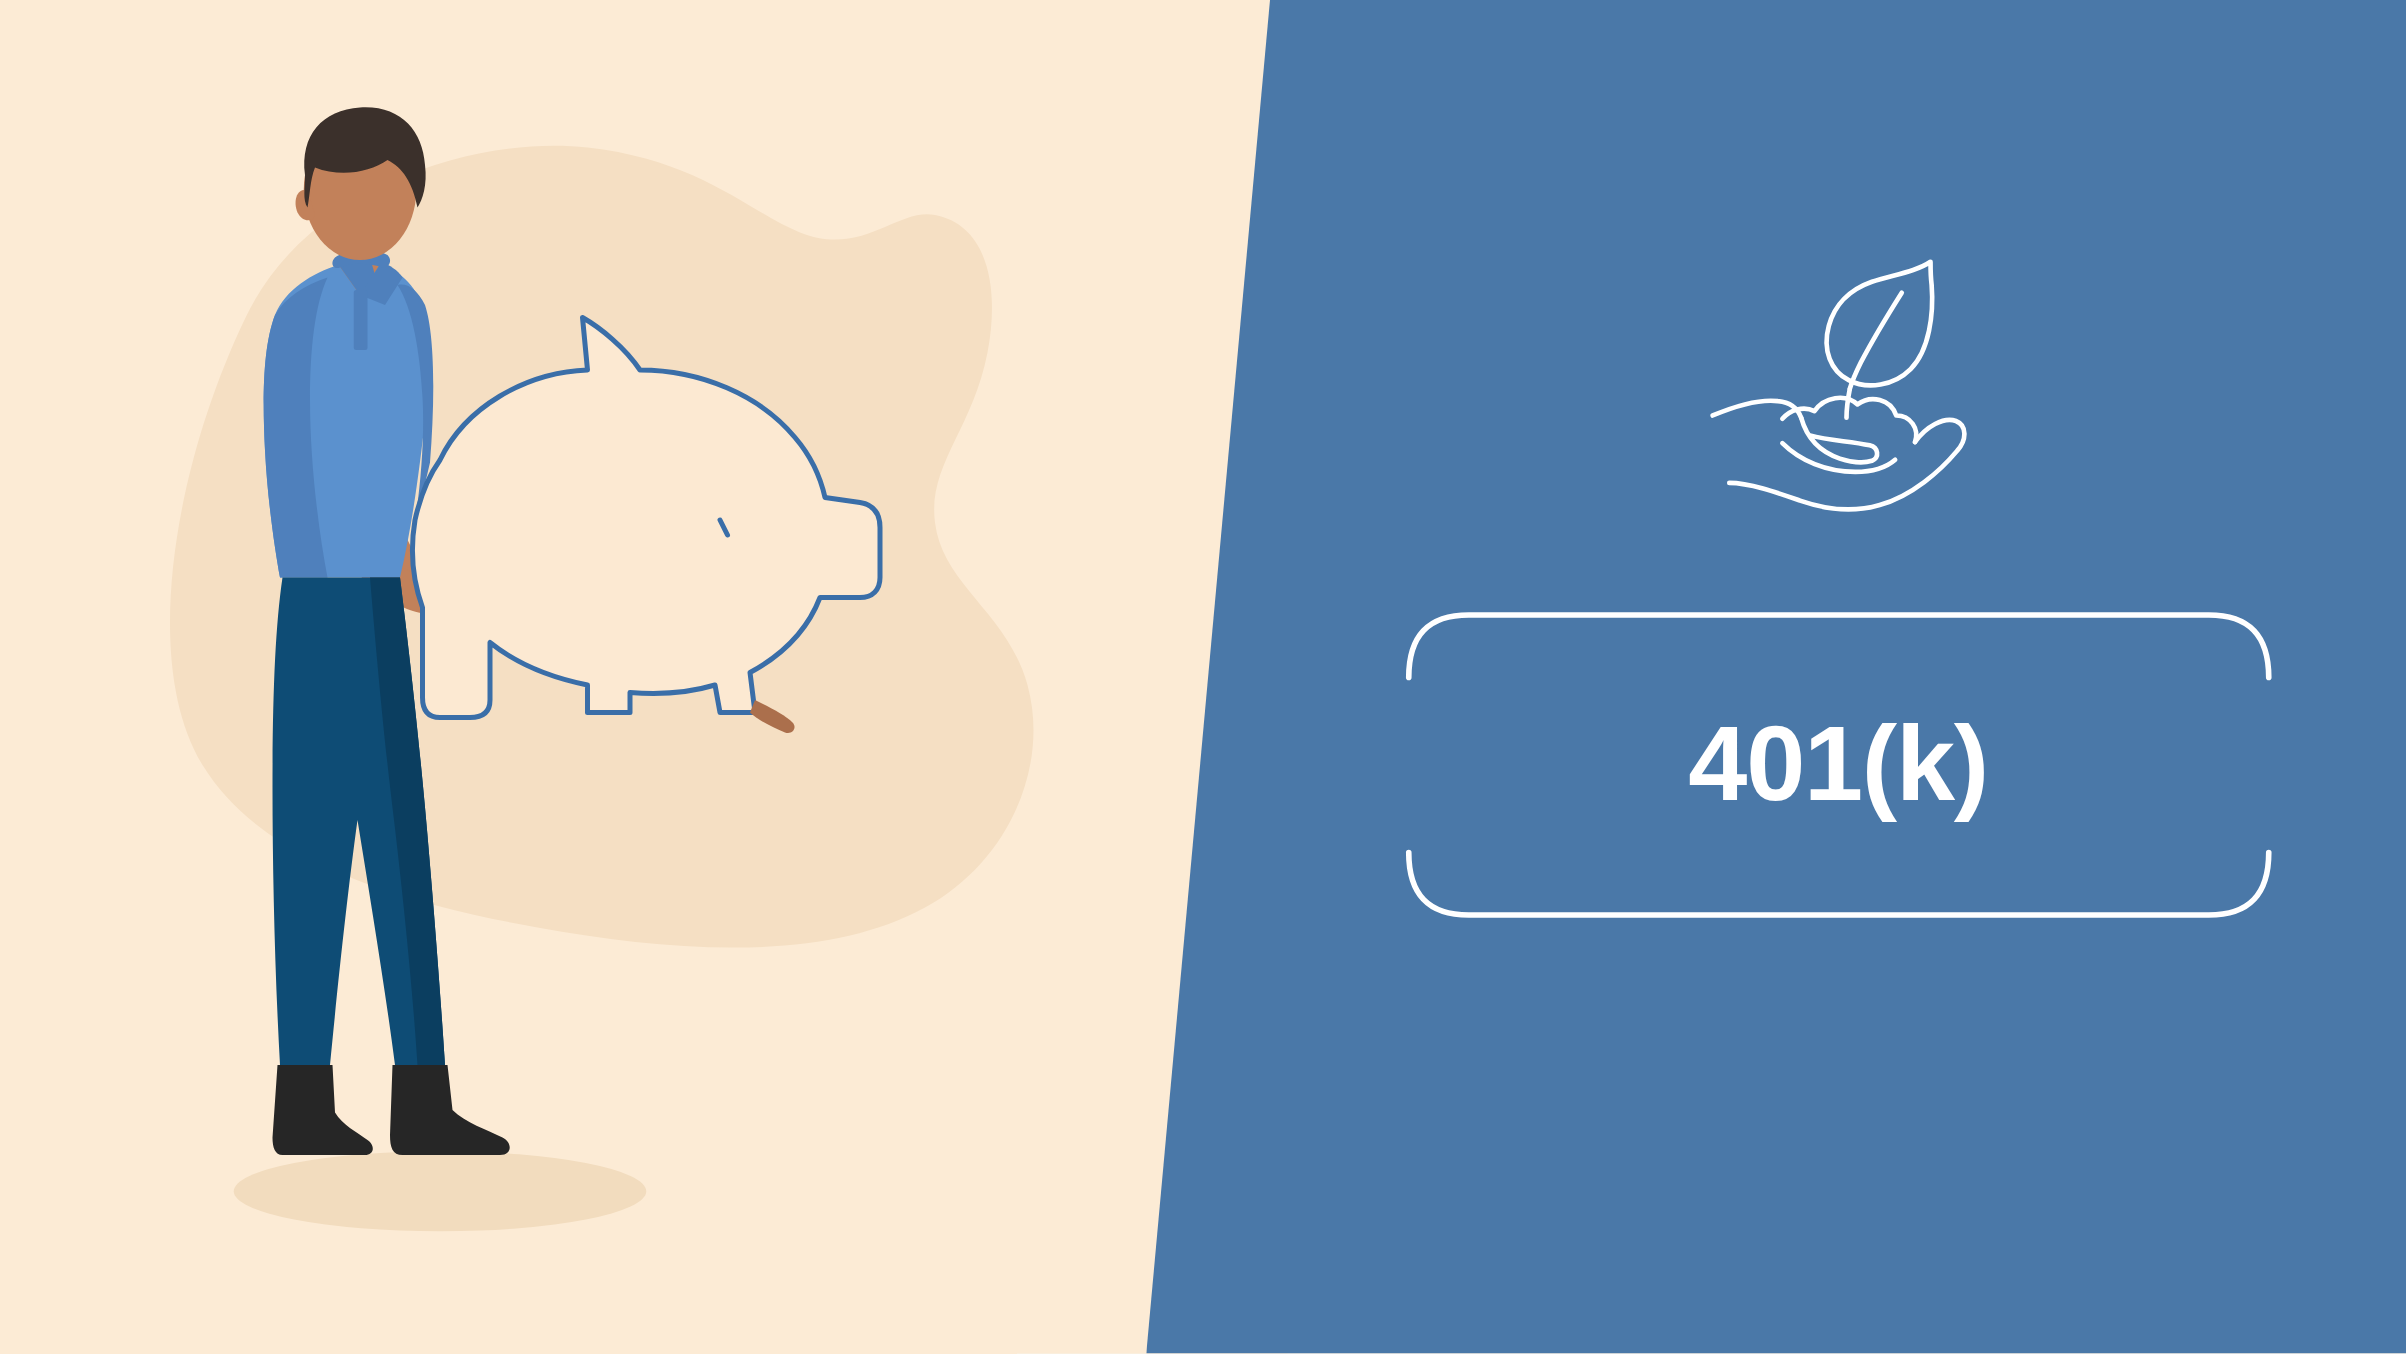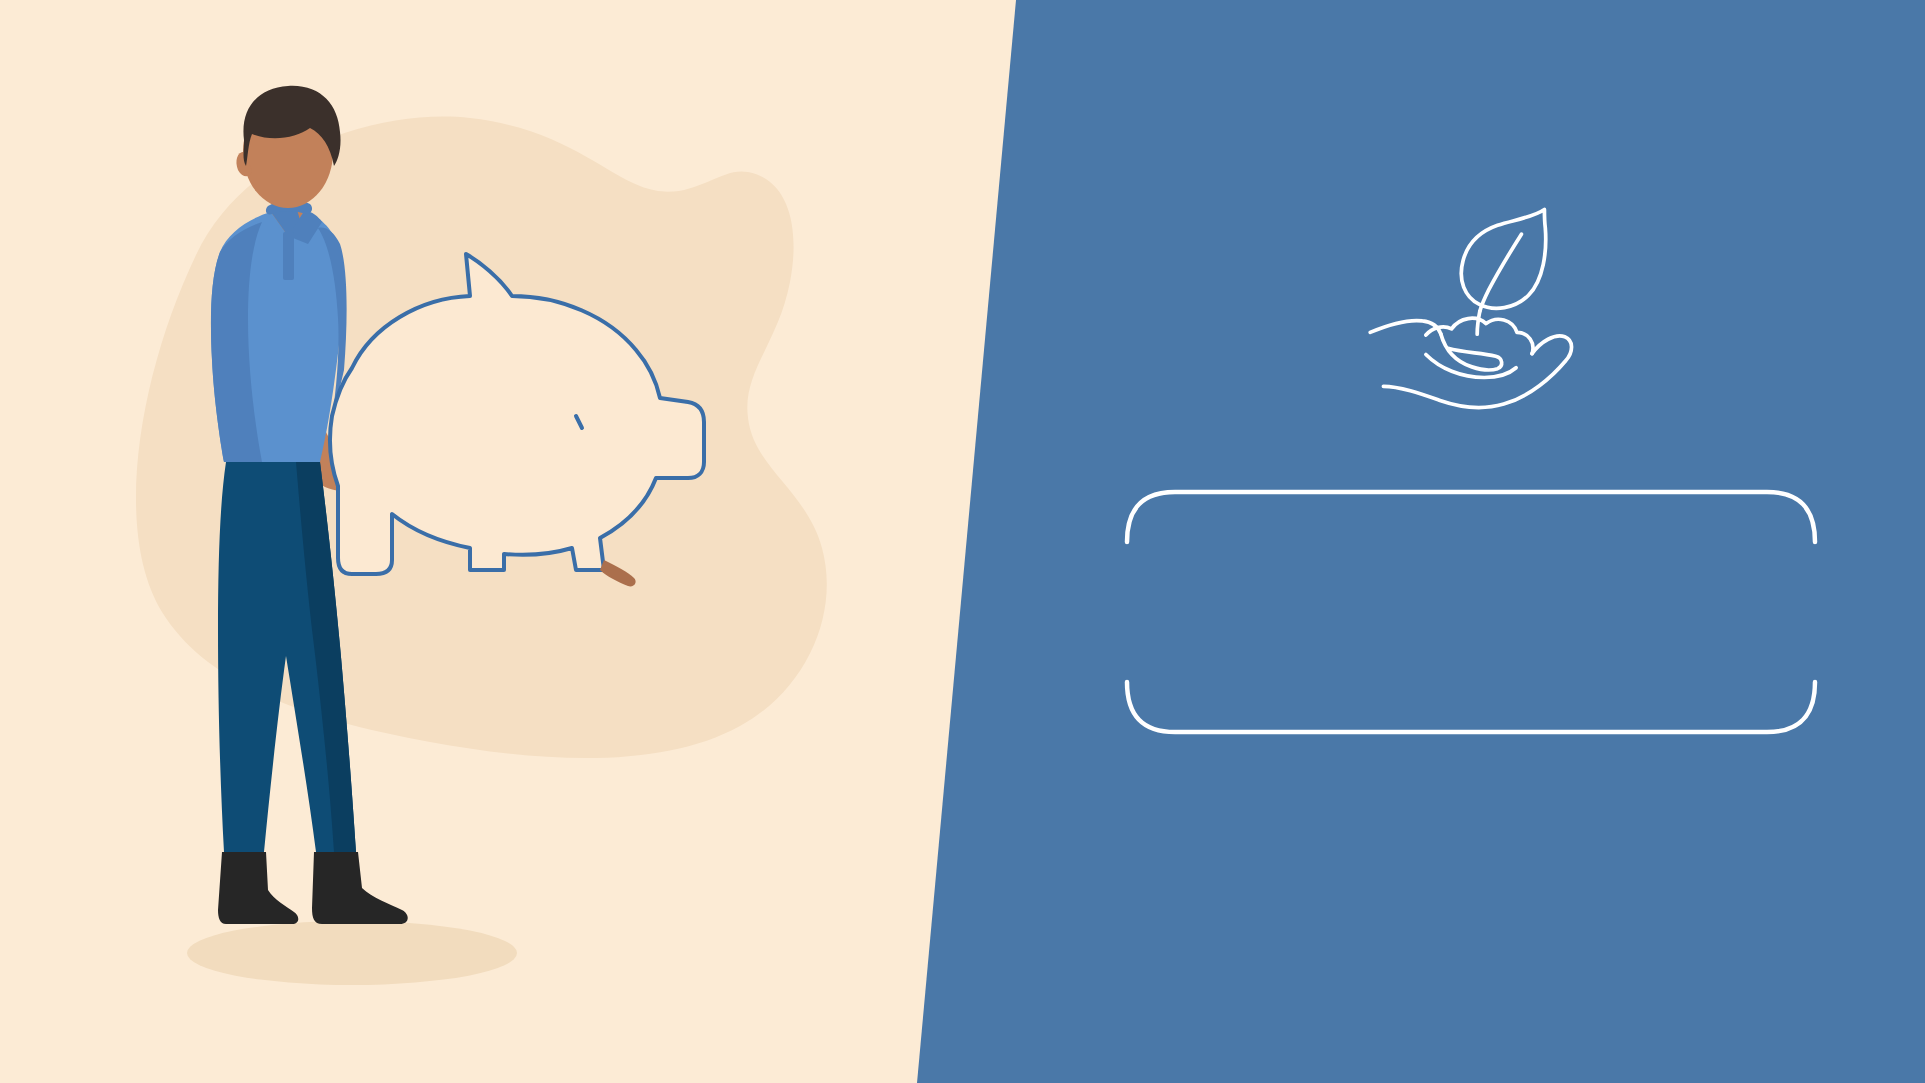--- a/index.html
+++ b/index.html
@@ -261,18 +261,19 @@
       </svg>
     </div>
 
     <div class="title-frame">
       <svg class="frame-svg" viewBox="0 0 700 288" xmlns="http://www.w3.org/2000/svg" fill="none" stroke="#FFFFFF" stroke-width="4.5" stroke-linecap="round">
         <path d="M6,74 C6,40 22,24 54,24 L646,24 C678,24 694,40 694,74"></path>
         <path d="M6,214 C6,248 22,264 54,264 L646,264 C678,264 694,248 694,214"></path>
       </svg>
 
       <div class="title-text">
+        <span class="title-line1">401(k)</span>
       </div>
     </div>
 
   </div>
 
 </div>
 
 </body></html>

